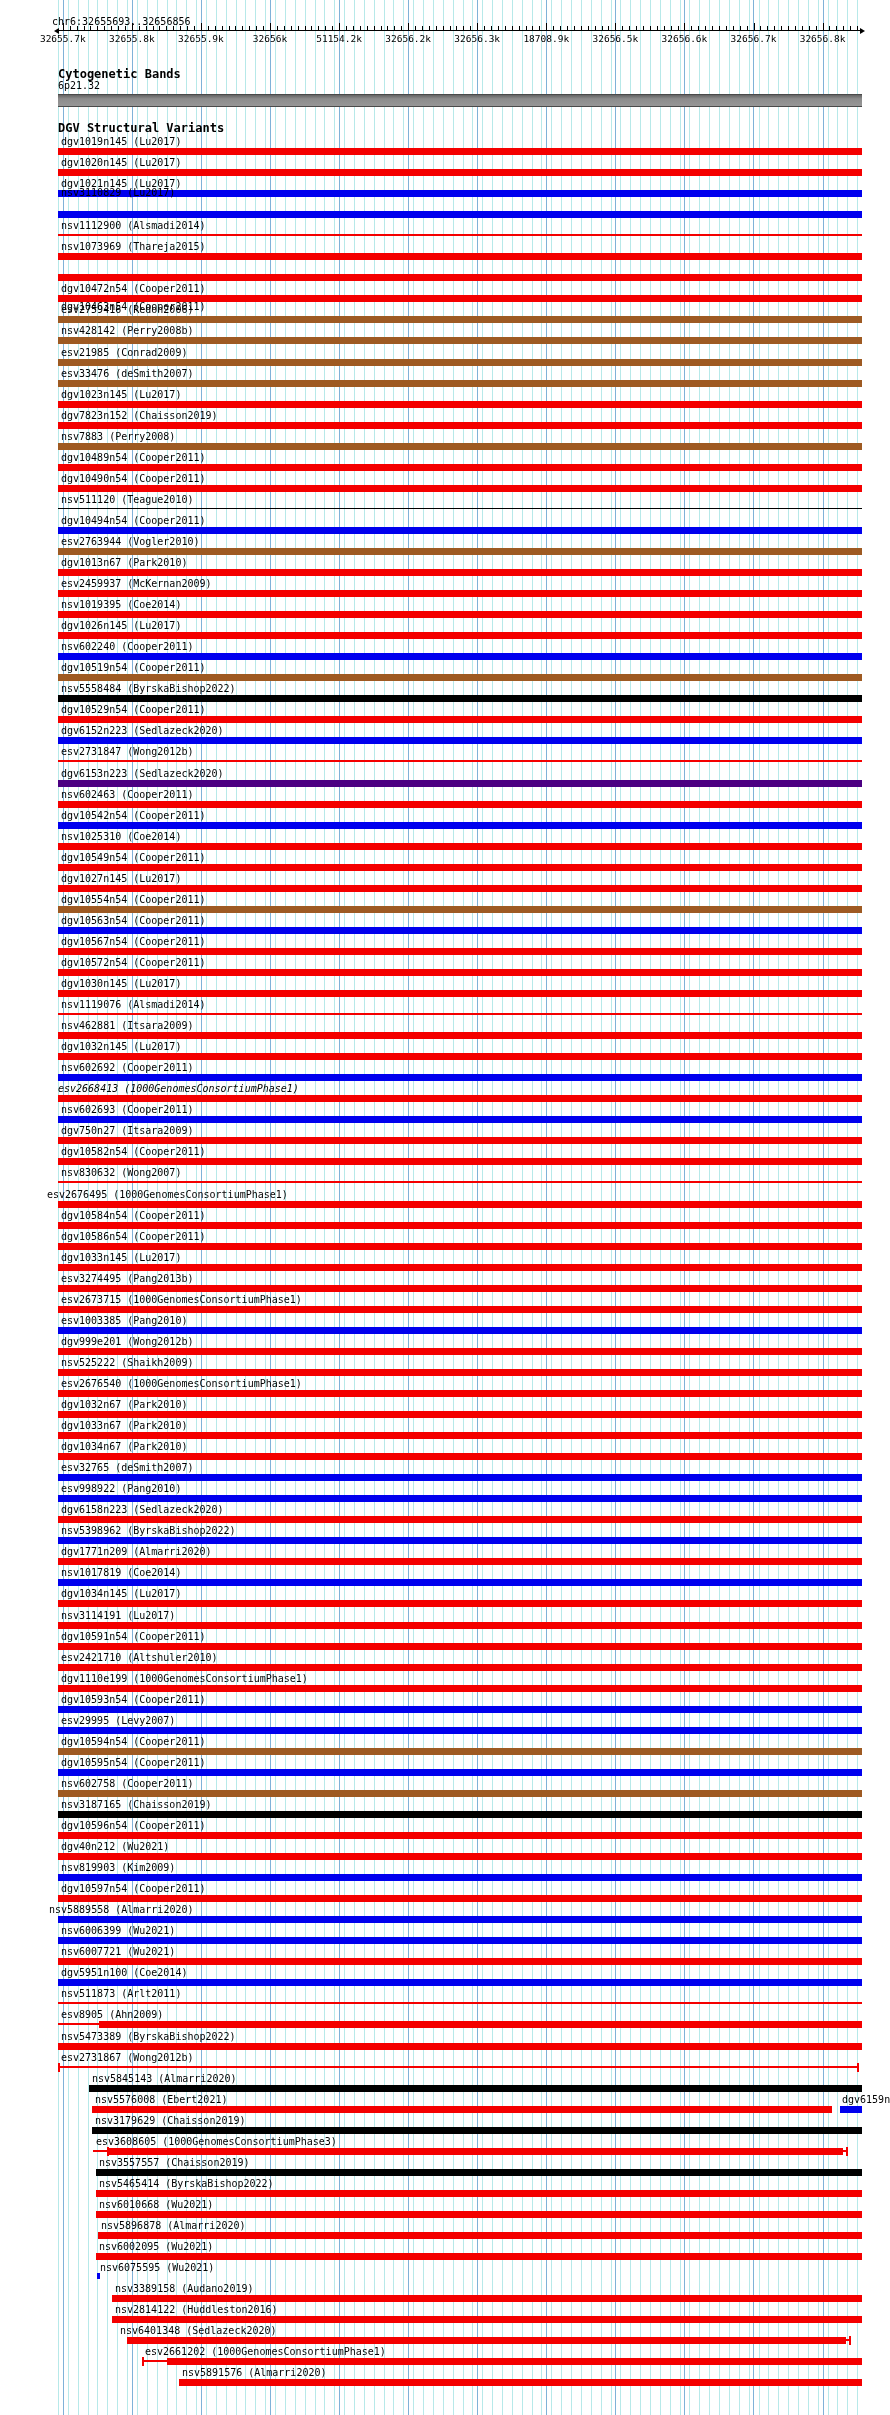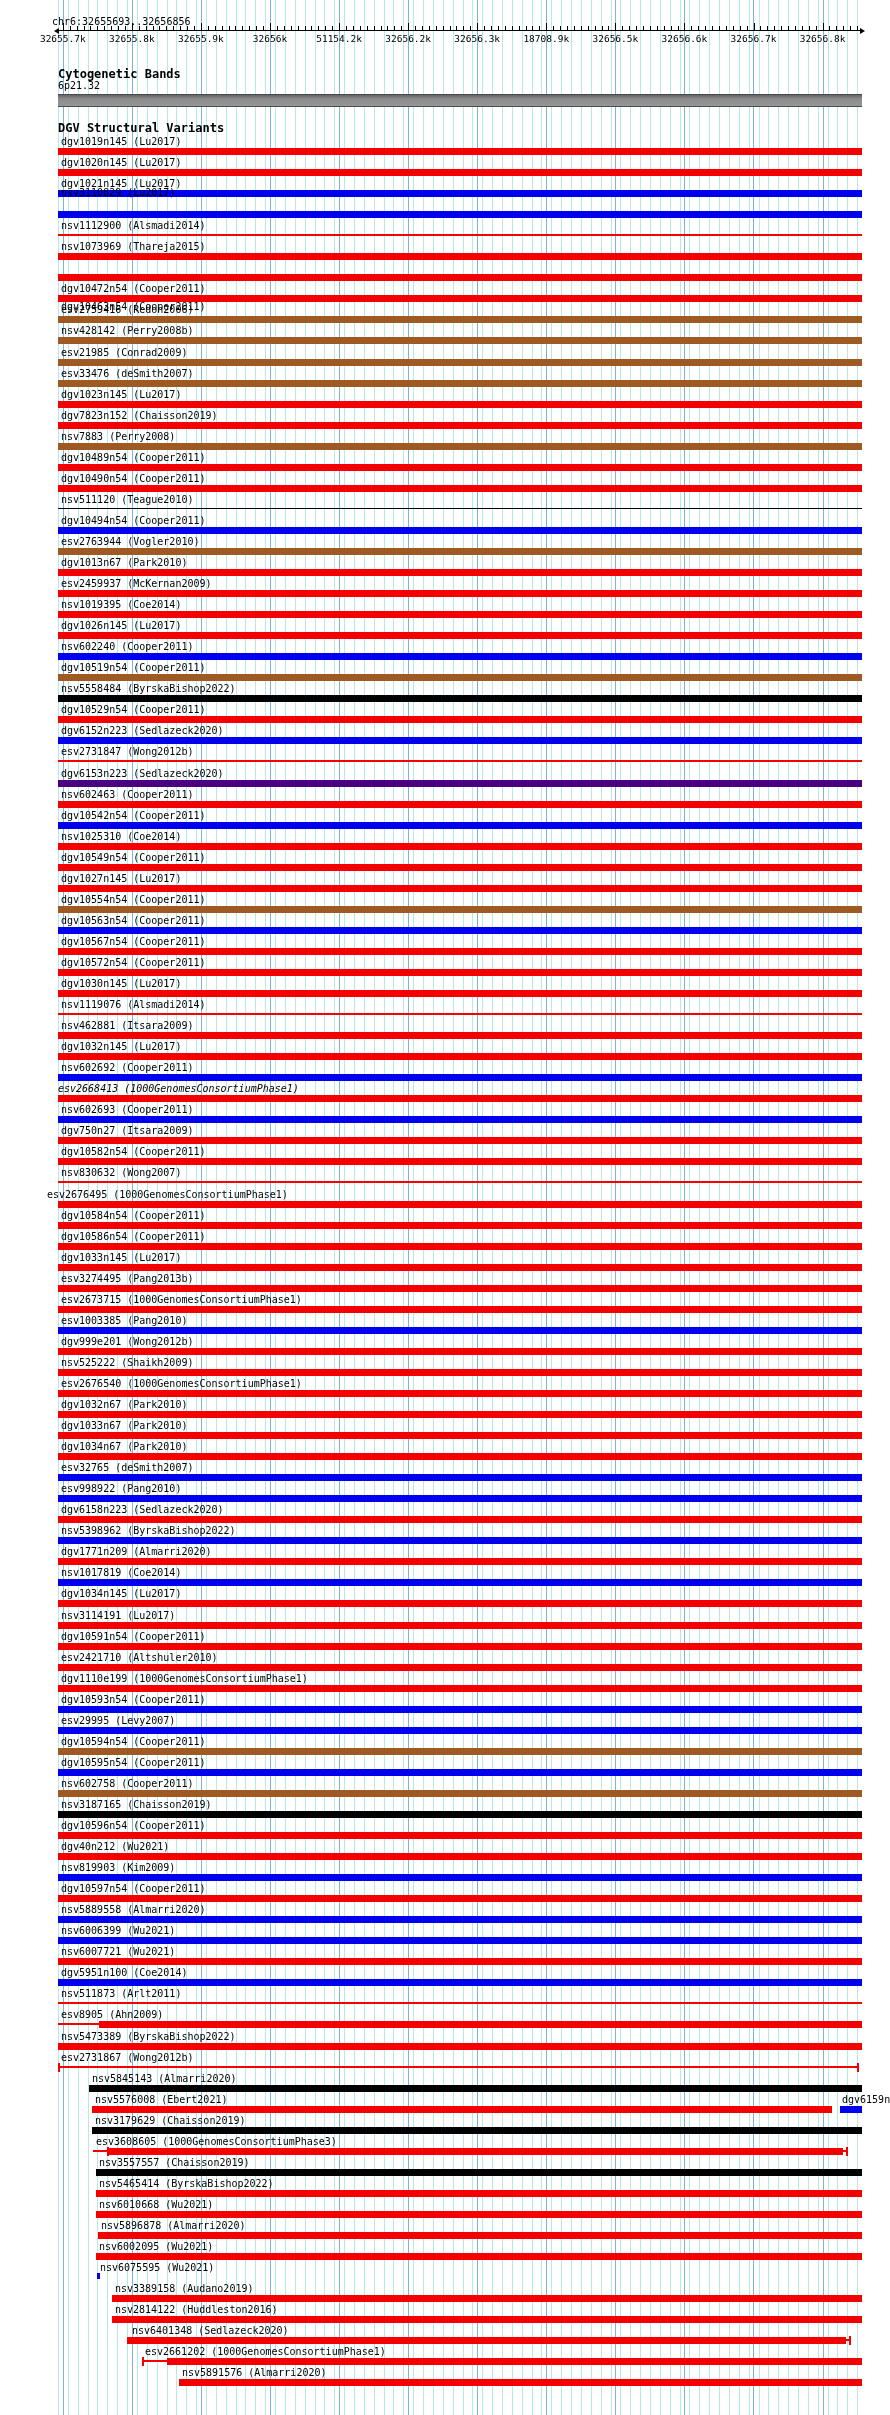--- a/index.html
+++ b/index.html
@@ -424,21 +424,21 @@
       <div class="vlabel" style="left: 61px; top: 1800px;">nsv3187165 (Chaisson2019)</div>
       <div class="vbar" style="left: 58px; top: 1811px; width: 804px; height: 7px; background: rgb(0, 0, 0);"></div>
       <div class="vlabel" style="left: 61px; top: 1821px;">dgv10596n54 (Cooper2011)</div>
       <div class="vbar" style="left: 58px; top: 1832px; width: 804px; height: 7px; background: rgb(244, 0, 0);"></div>
       <div class="vlabel" style="left: 61px; top: 1842px;">dgv40n212 (Wu2021)</div>
       <div class="vbar" style="left: 58px; top: 1853px; width: 804px; height: 7px; background: rgb(244, 0, 0);"></div>
       <div class="vlabel" style="left: 61px; top: 1863px;">nsv819903 (Kim2009)</div>
       <div class="vbar" style="left: 58px; top: 1874px; width: 804px; height: 7px; background: rgb(0, 0, 238);"></div>
       <div class="vlabel" style="left: 61px; top: 1884px;">dgv10597n54 (Cooper2011)</div>
       <div class="vbar" style="left: 58px; top: 1895px; width: 804px; height: 7px; background: rgb(244, 0, 0);"></div>
-      <div class="vlabel" style="left: 61px; top: 1905px;">nsv5889558 (Almarri2020)</div>
+      <div class="vlabel" style="left: 49px; top: 1905px;">nsv5889558 (Almarri2020)</div>
       <div class="vbar" style="left: 58px; top: 1916px; width: 804px; height: 7px; background: rgb(0, 0, 238);"></div>
       <div class="vlabel" style="left: 61px; top: 1926px;">nsv6006399 (Wu2021)</div>
       <div class="vbar" style="left: 58px; top: 1937px; width: 804px; height: 7px; background: rgb(0, 0, 238);"></div>
       <div class="vlabel" style="left: 61px; top: 1947px;">nsv6007721 (Wu2021)</div>
       <div class="vbar" style="left: 58px; top: 1958px; width: 804px; height: 7px; background: rgb(244, 0, 0);"></div>
       <div class="vlabel" style="left: 61px; top: 1968px;">dgv5951n100 (Coe2014)</div>
       <div class="vbar" style="left: 58px; top: 1979px; width: 804px; height: 7px; background: rgb(0, 0, 238);"></div>
       <div class="vlabel" style="left: 61px; top: 1989px;">nsv511873 (Arlt2011)</div>
       <div class="vbar" style="left: 58px; top: 2002px; width: 804px; height: 2px; background: rgb(244, 0, 0);"></div>
       <div class="vlabel" style="left: 61px; top: 2010px;">esv8905 (Ahn2009)</div>
@@ -473,21 +473,21 @@
       <div class="vlabel" style="left: 101px; top: 2221px;">nsv5896878 (Almarri2020)</div>
       <div class="vbar" style="left: 98px; top: 2232px; width: 764px; height: 7px; background: rgb(244, 0, 0);"></div>
       <div class="vlabel" style="left: 99px; top: 2242px;">nsv6002095 (Wu2021)</div>
       <div class="vbar" style="left: 96px; top: 2253px; width: 766px; height: 7px; background: rgb(244, 0, 0);"></div>
       <div class="vlabel" style="left: 100px; top: 2263px;">nsv6075595 (Wu2021)</div>
       <div class="vbar" style="left: 97px; top: 2273px; width: 3px; height: 6px; background: rgb(0, 0, 238);"></div>
       <div class="vlabel" style="left: 115px; top: 2284px;">nsv3389158 (Audano2019)</div>
       <div class="vbar" style="left: 112px; top: 2295px; width: 750px; height: 7px; background: rgb(244, 0, 0);"></div>
       <div class="vlabel" style="left: 115px; top: 2305px;">nsv2814122 (Huddleston2016)</div>
       <div class="vbar" style="left: 112px; top: 2316px; width: 750px; height: 7px; background: rgb(244, 0, 0);"></div>
-      <div class="vlabel" style="left: 132px; top: 2326px;">nsv6401348 (Sedlazeck2020)</div>
+      <div class="vlabel" style="left: 120px; top: 2326px;">nsv6401348 (Sedlazeck2020)</div>
       <div class="vbar" style="left: 127px; top: 2337px; width: 719px; height: 7px; background: rgb(244, 0, 0);"></div>
       <div class="vtick" style="left: 849px; top: 2336px; width: 2px; height: 9px; background: rgb(244, 0, 0);"></div>
       <div class="vbar" style="left: 846px; top: 2339px; width: 4px; height: 2px; background: rgb(244, 0, 0);"></div>
       <div class="vlabel" style="left: 145px; top: 2347px;">esv2661202 (1000GenomesConsortiumPhase1)</div>
       <div class="vbar" style="left: 142px; top: 2360px; width: 25px; height: 2px; background: rgb(244, 0, 0);"></div>
       <div class="vbar" style="left: 167px; top: 2358px; width: 695px; height: 7px; background: rgb(244, 0, 0);"></div>
       <div class="vtick" style="left: 142px; top: 2357px; width: 2px; height: 9px; background: rgb(244, 0, 0);"></div>
       <div class="vlabel" style="left: 182px; top: 2368px;">nsv5891576 (Almarri2020)</div>
       <div class="vbar" style="left: 179px; top: 2379px; width: 683px; height: 7px; background: rgb(244, 0, 0);"></div>
     </div>

